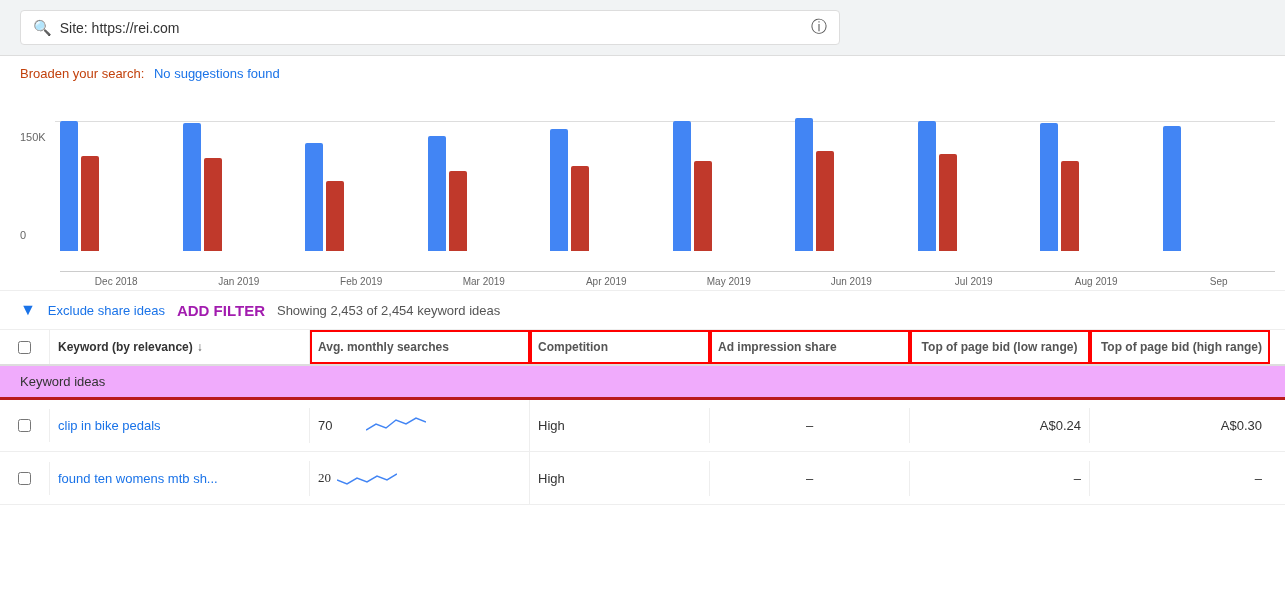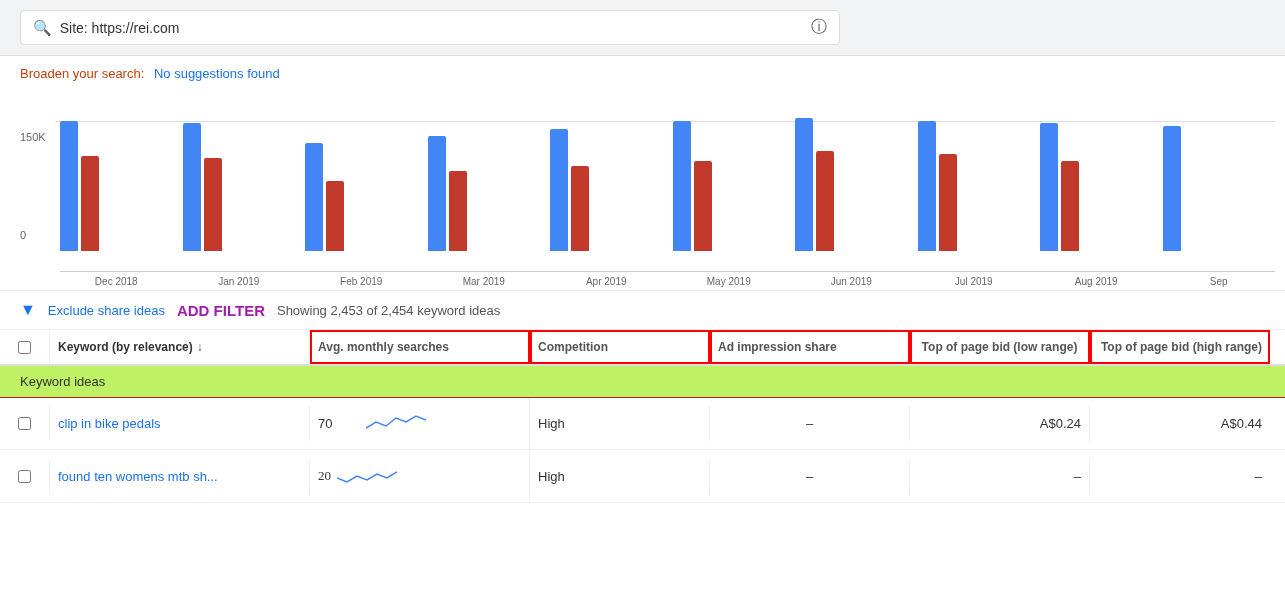--- a/index.html
+++ b/index.html
@@ -140,25 +140,25 @@
       outline: 2px solid red;
       outline-offset: -2px;
     }
     .keyword-th {
       font-weight: 700;
       color: #333;
     }
 
     .keyword-ideas-label {
       padding: 8px 20px;
-      background: #bef264;
+      background: #f0abfc;
       font-size: 13px;
       color: #333;
       font-weight: 500;
-      border-bottom: 1px solid #b91c1c;
+      border-bottom: 3px solid #b91c1c;
     }
 
     .table-row {
       display: grid;
       grid-template-columns: 50px 260px 220px 180px 200px 180px 180px;
       border-bottom: 1px solid #eee;
       align-items: center;
     }
     .td {
       padding: 10px 8px;
@@ -321,21 +321,21 @@
     <div class="td">
       <span>High</span>
     </div>
     <div class="td td-center">
       <span>–</span>
     </div>
     <div class="td td-right">
       <span>A$0.24</span>
     </div>
     <div class="td td-right">
-      <span>A$0.44</span>
+      <span>A$0.30</span>
     </div>
   </div>
 
   <div class="table-row">
     <div class="td checkbox-col">
       <input type="checkbox" style="">
     </div>
     <div class="td td-keyword">
       <span>found ten womens mtb sh...</span>
     </div>

